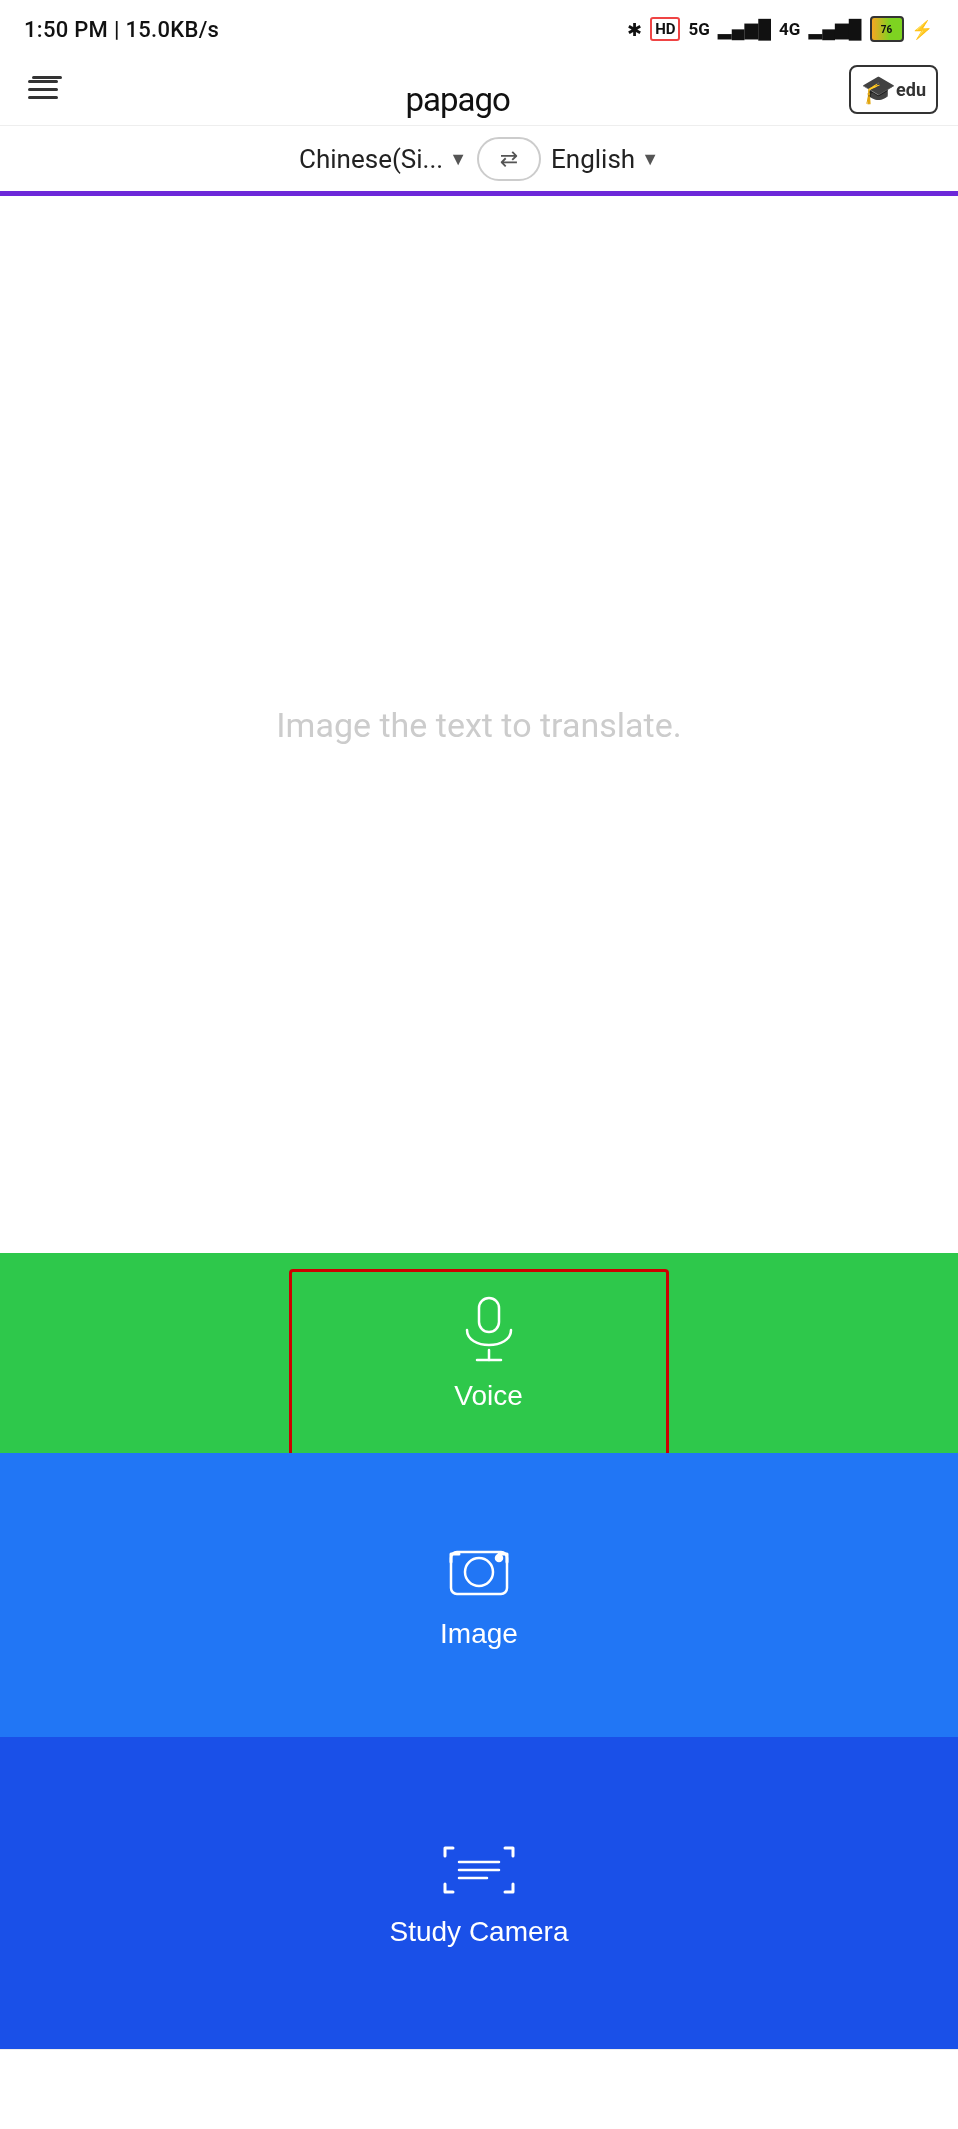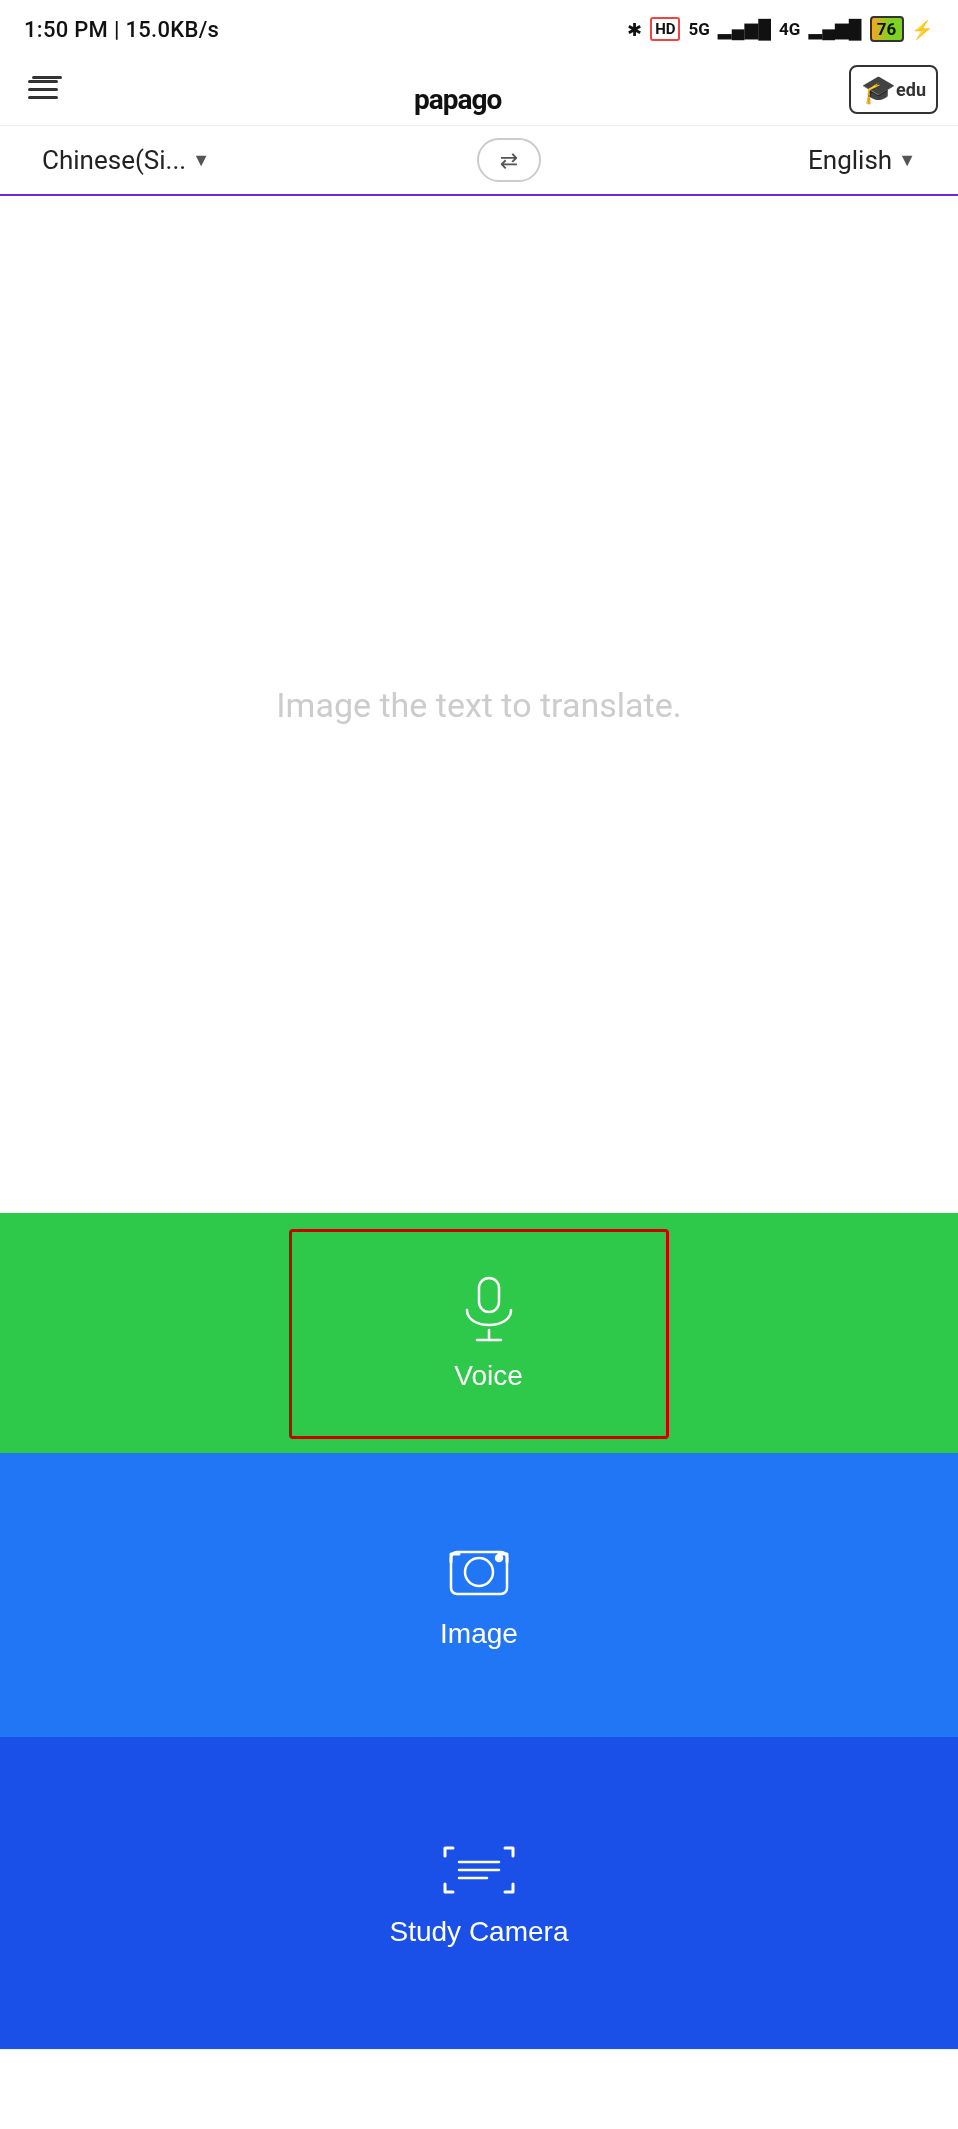--- a/index.html
+++ b/index.html
@@ -39,21 +39,21 @@
       font-size: 18px;
       color: #111;
     }
     .battery-box {
       display: inline-flex;
       align-items: center;
       justify-content: center;
       border: 2px solid #333;
       border-radius: 4px;
       padding: 11px 4px;
-      font-size: 17px;
+      font-size: 10px;
       font-weight: bold;
       color: #111;
       background: linear-gradient(90deg, #f5a623 0%, #7ed321 60%);
       min-width: 34px;
       height: 20px;
     }
 
     
     .top-nav {
       display: flex;
@@ -82,22 +82,22 @@
     .hamburger-dot {
       width: 8px;
       height: 8px;
       background: #f44;
       border-radius: 50%;
       position: absolute;
       top: 4px;
       right: 4px;
     }
     .app-title {
-      font-size: 28px;
-      font-weight: 700;
+      font-size: 33px;
+      font-weight: 400;
       color: #111;
       letter-spacing: -1px;
       margin-top: 20px;
     }
     .edu-btn {
       display: flex;
       align-items: center;
       justify-content: center;
       border: 2.5px solid #333;
       border-radius: 8px;
@@ -106,25 +106,25 @@
       font-weight: 600;
       color: #333;
       cursor: pointer;
       position: relative;
     }
 
     
     .lang-bar {
       display: flex;
       align-items: center;
-      justify-content: space-between;
+      justify-content: center;
       padding: 12px 32px;
       background: #fff;
       height: 70px;
-      border-bottom: 2px solid #6d28d9;
+      border-bottom: 5px solid #6d28d9;
     }
     .lang-btn {
       display: flex;
       align-items: center;
       gap: 6px;
       font-size: 26px;
       font-weight: 400;
       color: #222;
       cursor: pointer;
       padding: 6px 10px;
@@ -178,21 +178,21 @@
       width: 100%;
       padding: 44px 20px;
       cursor: pointer;
       border: none;
       outline: none;
       position: relative;
     }
 
     .feature-voice {
       background: #2ec84b;
-      height: 240px;
+      height: 200px;
       padding-left: 39px;
     }
     .feature-conversation {
       background: #5dc8f0;
       height: 240px;
     }
     .feature-image {
       background: #2176f5;
       height: 284px;
     }

